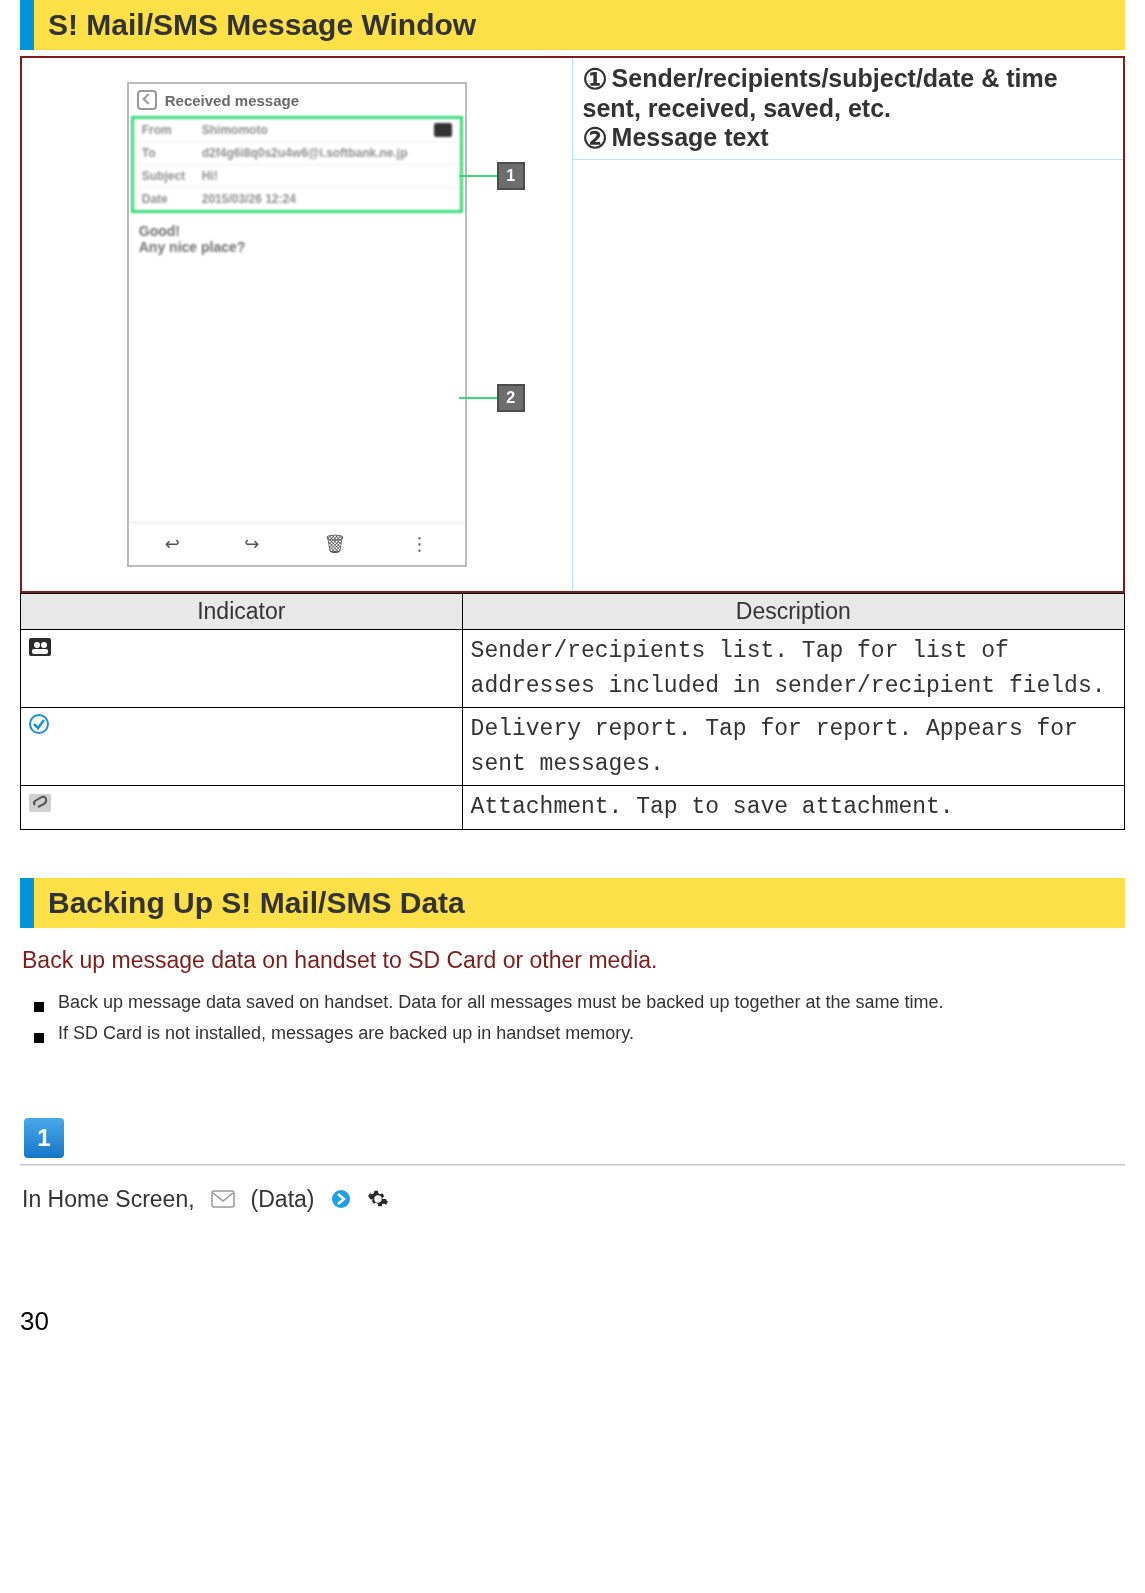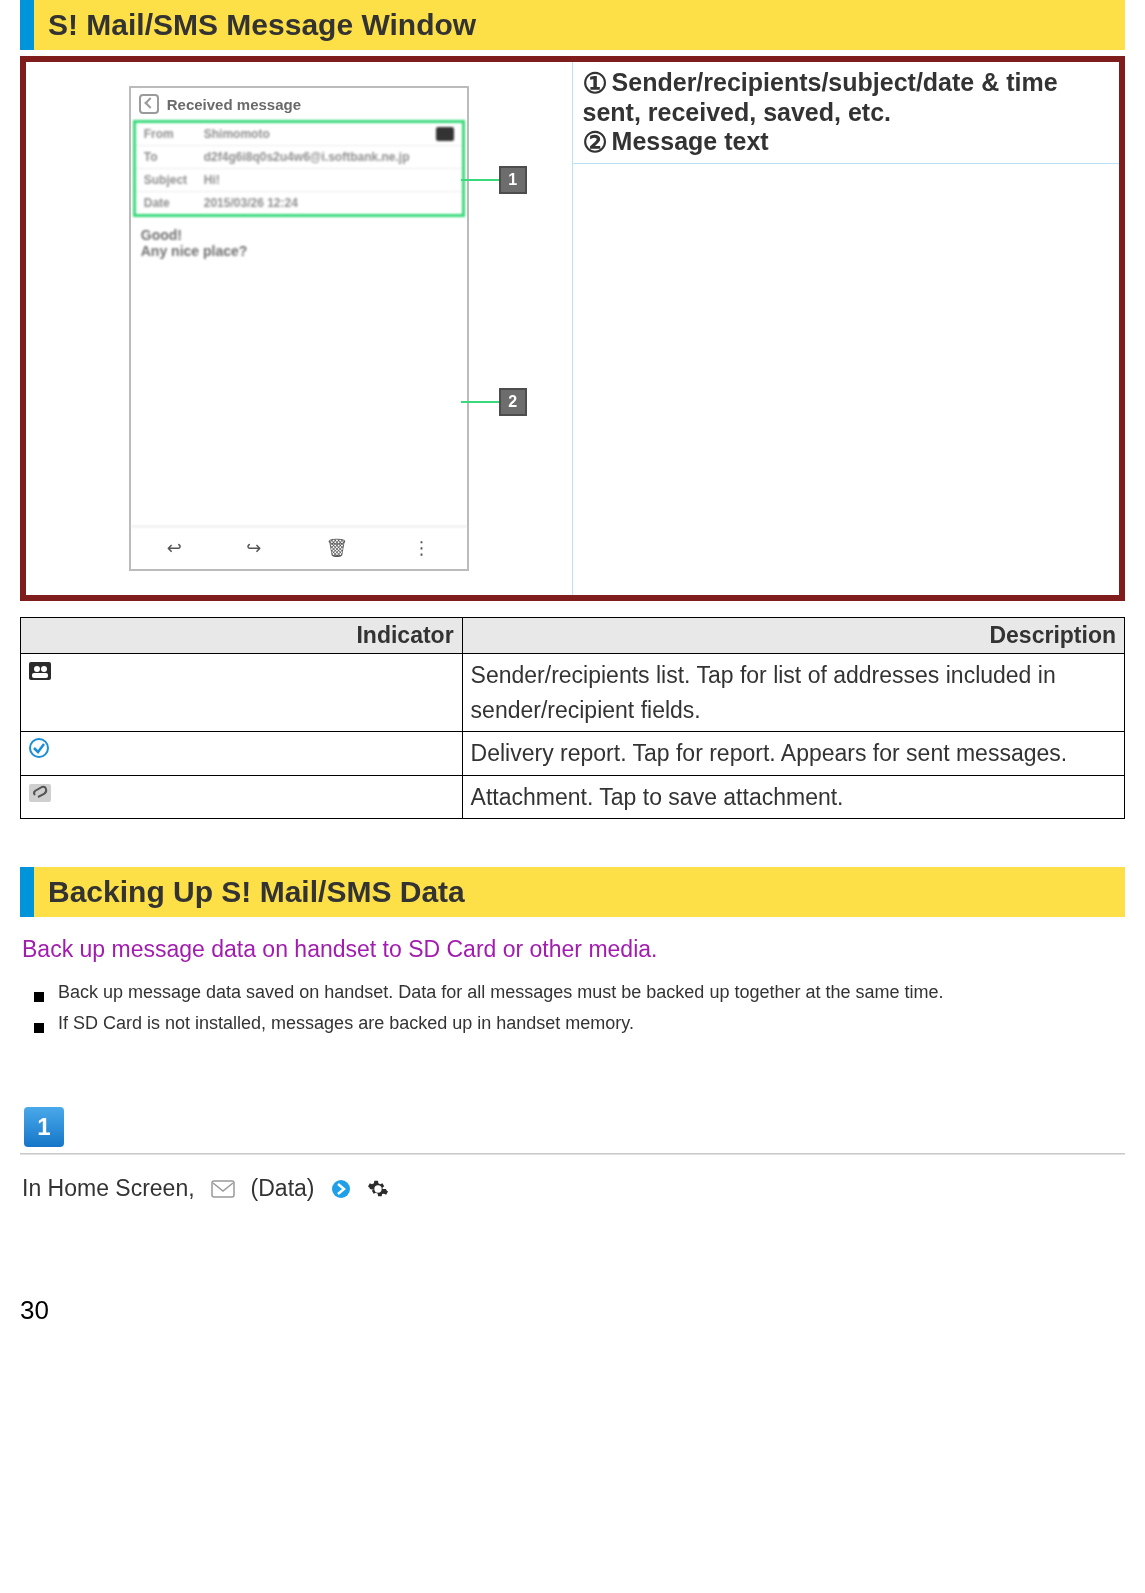--- a/index.html
+++ b/index.html
@@ -13,23 +13,23 @@
   .section-heading {
     background: #fde047;
     border-left: 14px solid #0095da;
     font-size: 30px;
     font-weight: bold;
     color: #333;
     padding: 8px 14px;
     margin-bottom: 6px;
   }
   .top-layout {
-    border: 6px solid #7f1d1d;
-    display: flex;
-    margin-bottom: 16px;
+    border: 2px solid #7f1d1d;
+    display: flex;
+    margin-bottom: 0;
   }
   .phone-cell {
     width: 50%;
     padding: 24px 40px;
     display: flex;
     justify-content: center;
     align-items: flex-start;
     border-right: 1px solid #b9e3f5;
   }
   .desc-cell {
@@ -144,33 +144,33 @@
     color: #333;
     margin-bottom: 48px;
   }
   .ind-table th, .ind-table td {
     border: 1px solid #000;
     padding: 4px 8px;
     vertical-align: top;
   }
   .ind-table thead th {
     background: #e8e8e8;
-    font-weight: bold;
-    text-align: right;
-  }
-  .ind-table td.desc { line-height: 1.5; }
+    font-weight: normal;
+    text-align: center;
+  }
+  .ind-table td.desc { line-height: 1.5; font-family: Liberation Mono, monospace; }
   .ind-icon {
     display: inline-block;
     vertical-align: middle;
   }
 
   
   .para {
     font-size: 23px;
-    color: #a21caf;
+    color: #7f1d1d;
     margin: 14px 2px 10px 2px;
     line-height: 1.6;
   }
   ul.bullets {
     list-style: none;
     margin-left: 10px;
   }
   ul.bullets li {
     position: relative;
     padding-left: 28px;

